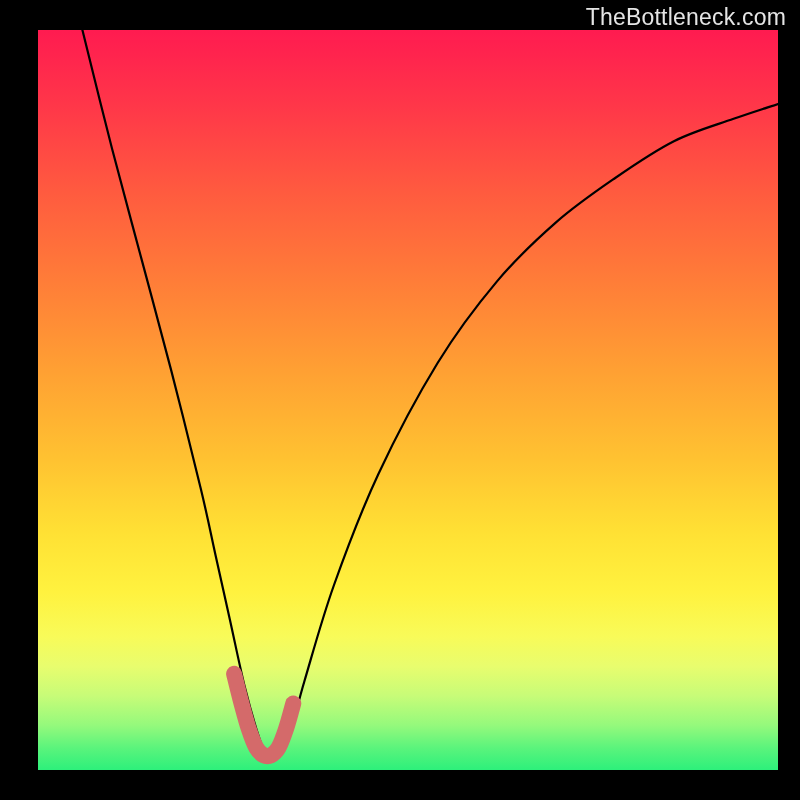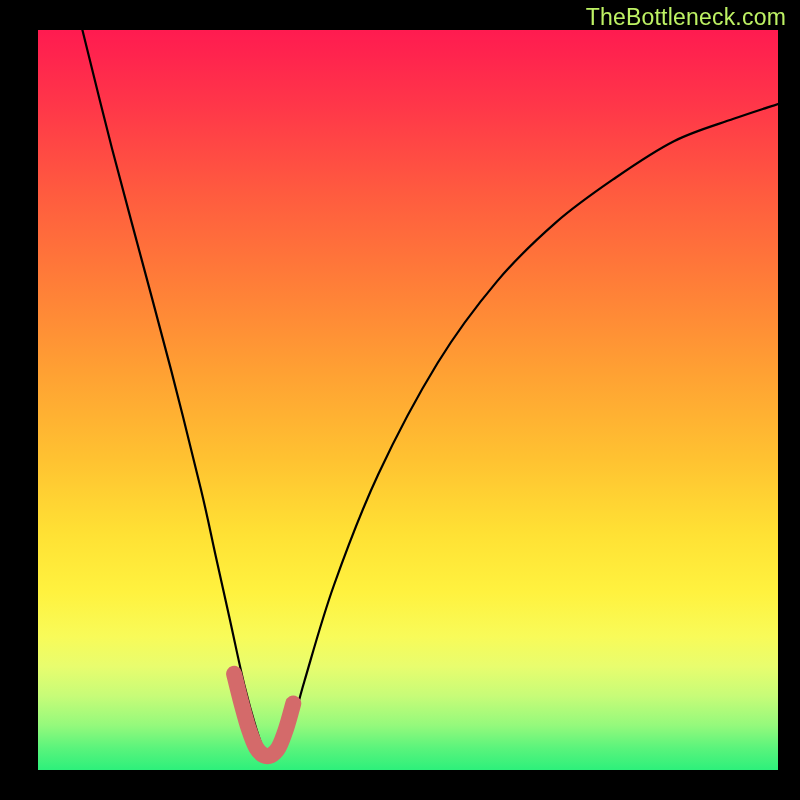--- a/index.html
+++ b/index.html
@@ -39,21 +39,21 @@
       #e8fd6e 86%,
       #c7fc78 90%,
       #94f97c 94%,
       #5bf47c 97%,
       #2df07b 100%);
   }
   .watermark {
     position: absolute;
     top: 4px;
     right: 14px;
-    color: #bef264;
+    color: #e5e5e5;
     font-size: 23px;
     letter-spacing: 0.2px;
     font-weight: 400;
   }
   svg.curve {
     position: absolute;
     left: 0;
     top: 0;
     width: 740px;
     height: 740px;

